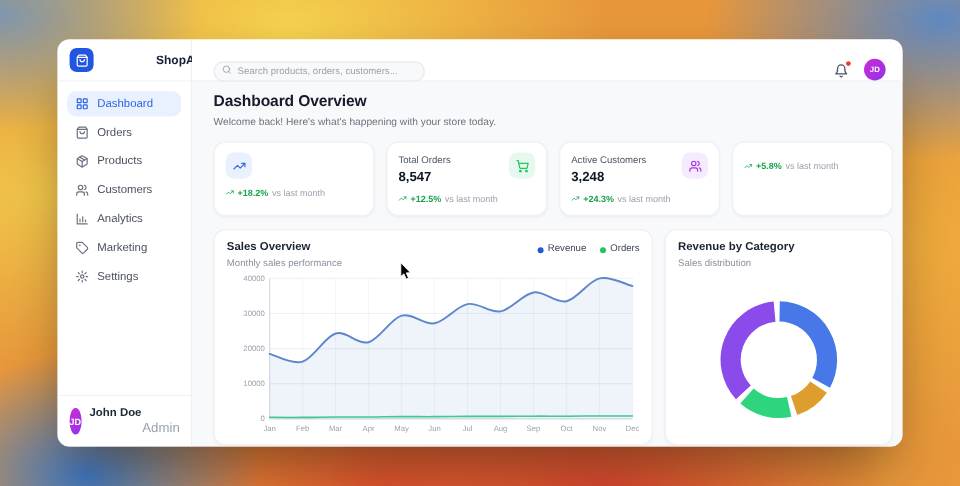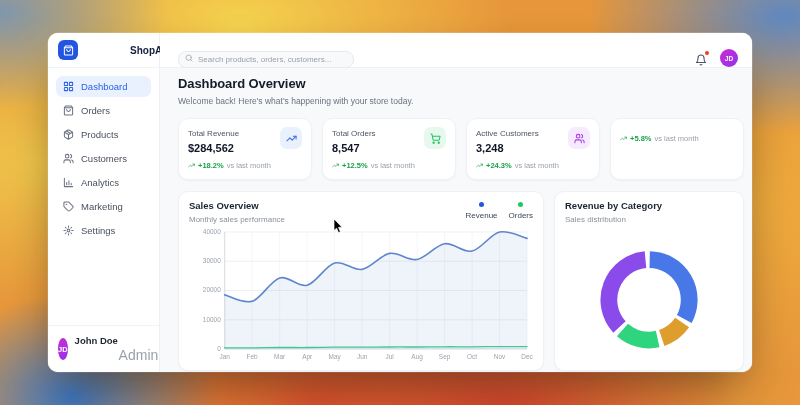--- a/index.html
+++ b/index.html
@@ -38,21 +38,21 @@
   .nav-item .ic { width:11px; height:11px; flex-shrink:0; color:#6a7280; }
   .nav-item span.lbl { font-size:9.5px; font-weight:500; }
   .nav-item.active { background:#e9f0fe; color:#2b63e8; }
   .nav-item.active .ic { color:#2b63e8; }
 
   .side-footer { border-top:1px solid #f1f3f5; padding:9px 10px; display:flex; align-items:center; gap:7px; }
   .avatar { border-radius:50%; background:linear-gradient(135deg,#cb2bd4,#9333ea); color:#fff; display:flex; align-items:center; justify-content:center; font-weight:700; }
   .avatar.lg { width:22px; height:22px; font-size:7.5px; }
   .avatar.sm { width:18px; height:18px; font-size:6.5px; }
   .uname { font-size:9.5px; font-weight:600; color:#1f2733; line-height:1.25; }
-  .urole { font-size:14px; color:#9aa1ad;margin-left:44px; }
+  .urole { font-size:11px; color:#9aa1ad;margin-left:44px; }
 
   
   .content { flex:1; display:flex; flex-direction:column; background:#f8f9fb; min-width:0; }
   .topbar { height:35px; background:#fff; border-bottom:1px solid #eef0f3; display:flex; align-items:center; padding:16px 14px 0 18px; flex-shrink:0; }
   .search-wrap { position:relative; width:176px; }
   .search-wrap .ic { position:absolute; left:7px; top:50%; transform:translateY(-50%); width:8px; height:8px; color:#9aa1ac; }
   .search-input { width:100%; height:17px; border:1px solid #e7e9ec; background:#f8f9fa; border-radius:8px; padding:0 6px 0 19px; font-size:8px; color:#4b5563; outline:none; font-family:inherit; }
   .search-input::placeholder { color:#9aa1ac; }
   .top-right { margin-left:auto; display:flex; align-items:center; gap:12px; }
   .bell { position:relative; width:13px; height:13px; color:#4b5563; cursor:pointer; }
@@ -76,21 +76,21 @@
   .chg-sfx { font-size:7.5px; color:#9aa1ac; }
 
   .charts-row { display:flex; gap:10px; margin-top:11px; height:180px; }
   .panel { background:#fff; border:1px solid #f0f1f4; border-radius:10px; box-shadow:0 1px 2px rgba(16,24,40,.04); padding:8px 10px; }
   .sales-panel { flex:1; min-width:0; }
   .cat-panel { width:190px; flex-shrink:0; }
   .panel-title { font-size:9.5px; font-weight:700; color:#1b2433; }
   .panel-sub { font-size:8px; color:#8a919c; margin-top:4px; }
   .sales-head { display:flex; justify-content:space-between; align-items:flex-start; }
   .legend { display:flex; gap:11px; margin-top:2px; }
-  .legend-item { display:flex; align-items:center; gap:4px;flex-direction:column; }
+  .legend-item { display:flex; align-items:flex-end; gap:4px; }
   .legend-dot { width:5px; height:5px; border-radius:50%; }
   .legend-lbl { font-size:8px; color:#3f4756; }
   #sales-chart { display:block; width:100%; height:136px; margin-top:2px; }
   #donut-chart { display:block; width:100%; height:148px; }
 
   .cursor { position:absolute; left:333px; top:219px; width:10px; height:15px; z-index:50; pointer-events:none; }
 </style>
 </head>
 <body>
 
@@ -198,24 +198,20 @@
         </div>
       </div>
 
       <div class="main">
         <h1 class="page-title">Dashboard Overview</h1>
         <p class="page-sub">Welcome back! Here's what's happening with your store today.</p>
 
         <div class="stats-row" id="stats-row">
             <div class="stat-card">
               <div class="stat-top">
-       <div>
-         <div class="stat-label">Total Revenue</div>
-         <div class="stat-value">$284,562</div>
-       </div>
        <div class="stat-ic" style="background:#e9f1fe;color:#3b6fe0">
                   <svg class="ic" viewBox="0 0 24 24" fill="none" stroke="currentColor" stroke-width="2.2" stroke-linecap="round" stroke-linejoin="round">
                     <polyline points="22 7 13.5 15.5 8.5 10.5 2 17"></polyline>
                     <polyline points="16 7 22 7 22 13"></polyline>
                   </svg>
                 </div>
      </div>
      <div class="stat-change">
        <svg class="ic" viewBox="0 0 24 24" fill="none" stroke="currentColor" stroke-width="2.2" stroke-linecap="round" stroke-linejoin="round">
                   <polyline points="22 7 13.5 15.5 8.5 10.5 2 17"></polyline>

